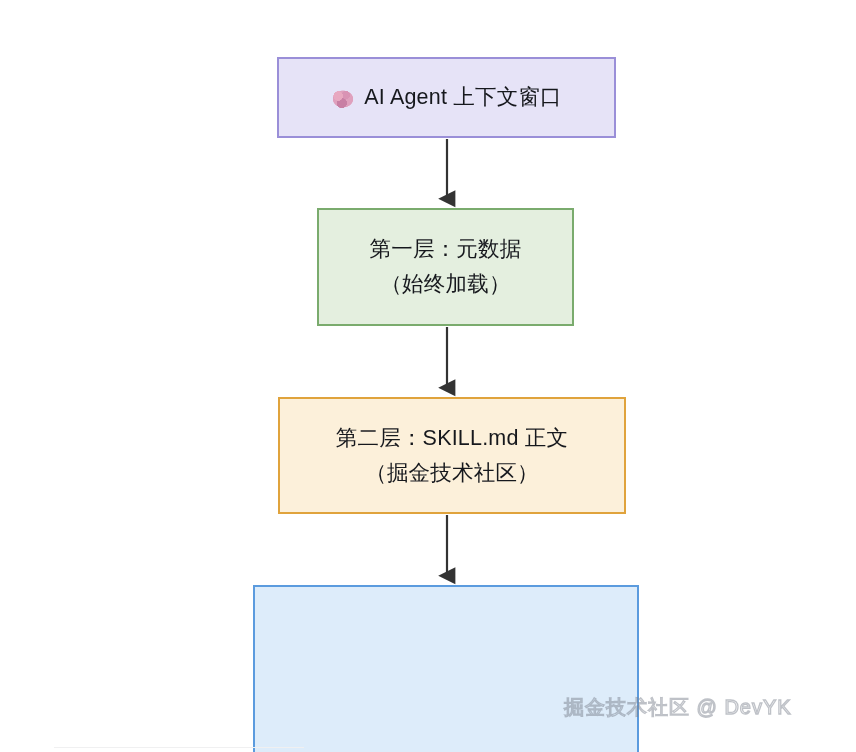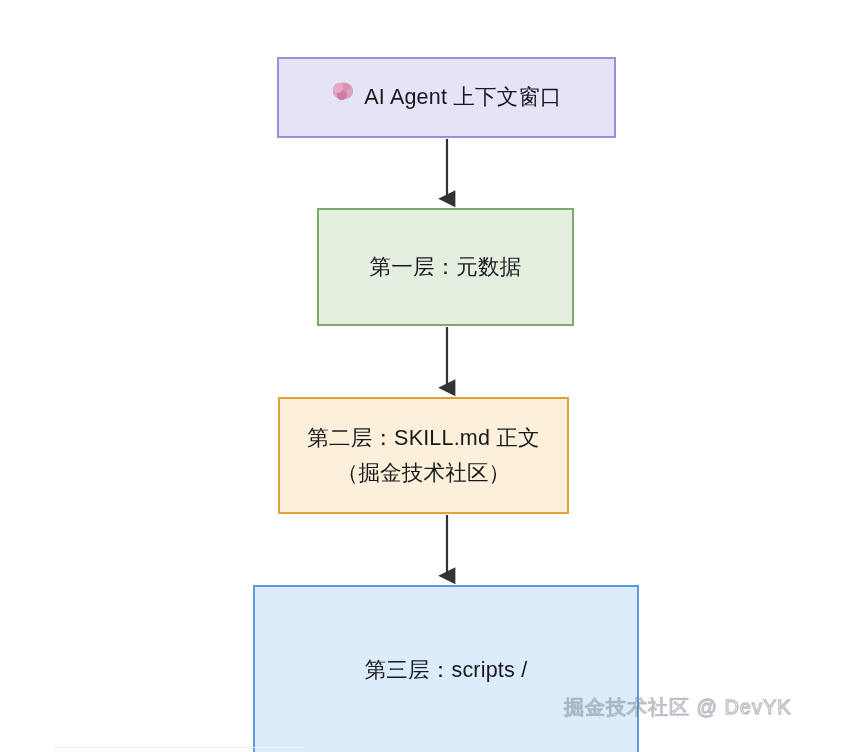--- a/index.html
+++ b/index.html
@@ -46,20 +46,21 @@
   #node-context {
     left: 277px;
     top: 57px;
     width: 339px;
     height: 81px;
     background: #e6e3f7;
     border: 2px solid #9a8fd8;
   }
   #node-context .row {
     display: flex;
+    align-items: center;
     justify-content: center;
     gap: 9px;
   }
   .brain-icon {
     display: inline-block;
     width: 24px;
     height: 20px;
     position: relative;
     top: 1px;
     background:
@@ -77,21 +78,21 @@
     width: 257px;
     height: 118px;
     background: #e4efdf;
     border: 2px solid #7aab6d;
   }
 
   
   #node-layer2 {
     left: 278px;
     top: 397px;
-    width: 291px;
+    width: 348px;
     height: 117px;
     background: #fcf0da;
     border: 2px solid #e0a33c;
   }
 
   
   #node-layer3 {
     left: 253px;
     top: 585px;
     width: 386px;
@@ -151,28 +152,28 @@
 
   <div class="node" id="node-context">
     <div class="row">
       <span class="brain-icon"></span>
       <span class="line">AI Agent 上下文窗口</span>
     </div>
   </div>
 
   <div class="node" id="node-layer1">
     <span class="line">第一层：元数据</span>
+    <span class="line">（始终加载）</span>
   </div>
 
   <div class="node" id="node-layer2">
     <span class="line">第二层：SKILL.md 正文</span>
     <span class="line">（掘金技术社区）</span>
   </div>
 
   <div class="node" id="node-layer3">
-    <span class="line">第三层：scripts /</span>
   </div>
 
   <div id="watermark">掘金技术社区 @ DevYK</div>
 
   <div id="bottom-rule"></div>
 
 </div>
 
 </body></html>

